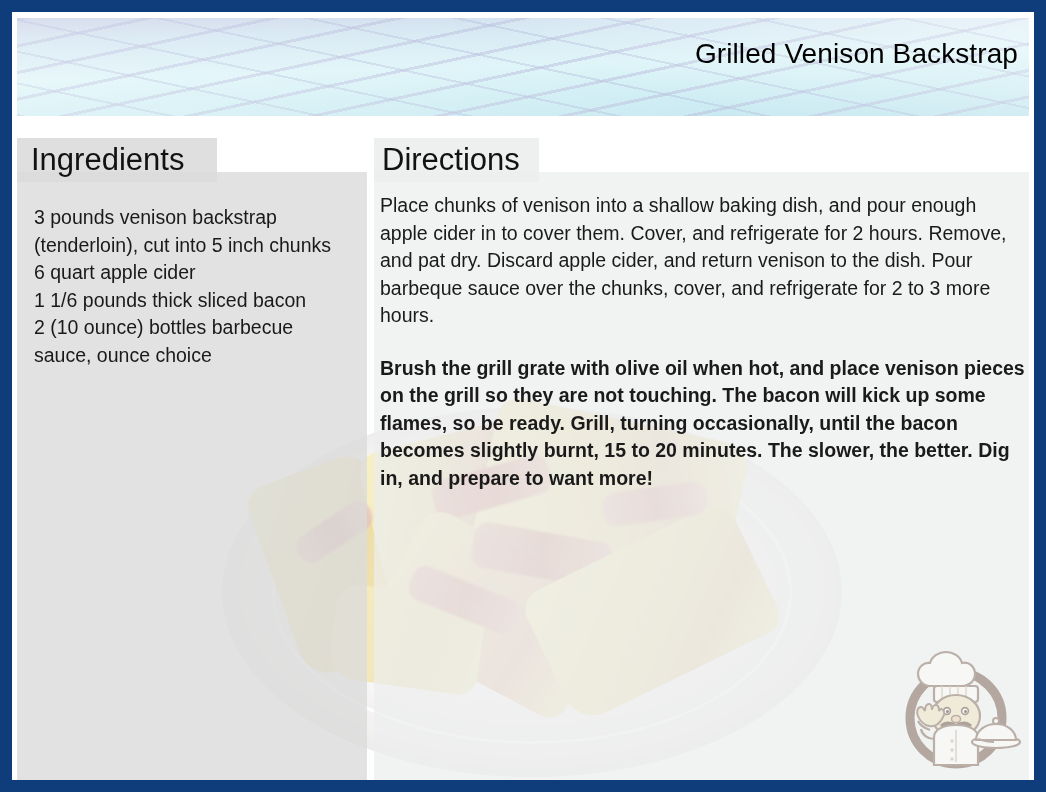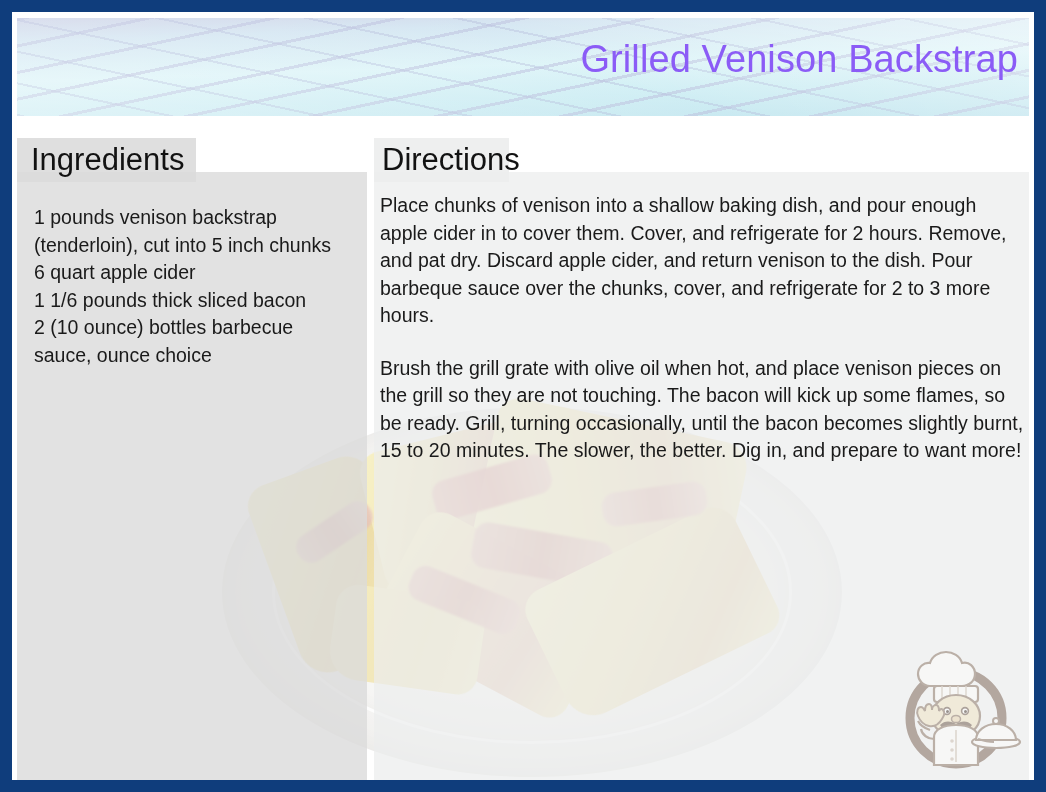--- a/index.html
+++ b/index.html
@@ -66,23 +66,23 @@
     position: absolute;
     inset: 0;
     background: linear-gradient(200deg, rgba(255,255,255,0.45) 0%, rgba(255,255,255,0.05) 45%, rgba(255,255,255,0.35) 100%);
     pointer-events: none;
   }
 
   .slide-title {
     position: absolute;
     right: 16px;
     top: 26px;
-    font-size: 38px;
+    font-size: 28px;
     font-weight: 400;
-    color: #8b5cf6;
+    color: #000000;
     letter-spacing: 0.1px;
     white-space: nowrap;
     z-index: 3;
   }
 
   
   .photo-layer {
     position: absolute;
     left: 170px;
     top: 385px;
@@ -190,27 +190,27 @@
     padding: 6px 14px 8px 14px;
     font-size: 31px;
     font-weight: 400;
     color: #121212;
     white-space: nowrap;
     line-height: 1.05;
   }
   .heading-ingredients {
     left: 5px;
     top: 126px;
-    width: 179px;
+    width: 200px;
     height: 44px;
   }
   .heading-directions {
     left: 362px;
     top: 126px;
-    width: 135px;
+    width: 165px;
     height: 44px;
     background: rgba(236,237,237,0.9);
     padding-left: 8px;
   }
 
   
   .ingredients-body {
     position: absolute;
     left: 22px;
     top: 192px;
@@ -226,21 +226,21 @@
     position: absolute;
     left: 368px;
     top: 180px;
     width: 648px;
     z-index: 4;
     font-size: 19.5px;
     line-height: 27.5px;
     color: #1a1a1a;
   }
   .directions-body p { margin-bottom: 25px; }
-  .directions-body p:last-child { margin-bottom: 17px; }
+  .directions-body p:last-child { margin-bottom: 17px; font-weight: bold; }
 
   
   .chef-logo {
     position: absolute;
     right: 12px;
     bottom: 6px;
     width: 132px;
     height: 132px;
     z-index: 5;
     opacity: 0.52;
@@ -274,21 +274,21 @@
       <div class="photo-wash"></div>
     </div>
 
     <div class="ingredients-panel"></div>
     <div class="directions-panel"></div>
 
     <div class="heading-tab heading-ingredients">Ingredients</div>
     <div class="heading-tab heading-directions">Directions</div>
 
     <div class="ingredients-body">
-      <span class="ing-line">1 pounds venison backstrap</span>
+      <span class="ing-line">3 pounds venison backstrap</span>
       <span class="ing-line">(tenderloin), cut into 5 inch chunks</span>
       <span class="ing-line">6 quart apple cider</span>
       <span class="ing-line">1 1/6 pounds thick sliced bacon</span>
       <span class="ing-line">2 (10 ounce) bottles barbecue</span>
       <span class="ing-line">sauce, ounce choice</span>
     </div>
 
     <div class="directions-body">
       <p>Place chunks of venison into a shallow baking dish, and pour enough apple cider in to cover them. Cover, and refrigerate for 2 hours. Remove, and pat dry. Discard apple cider, and return venison to the dish. Pour barbeque sauce over the chunks, cover, and refrigerate for 2 to 3 more hours.</p>
       <p>Brush the grill grate with olive oil when hot, and place venison pieces on the grill so they are not touching. The bacon will kick up some flames, so be ready. Grill, turning occasionally, until the bacon becomes slightly burnt, 15 to 20 minutes. The slower, the better. Dig in, and prepare to want more!</p>

